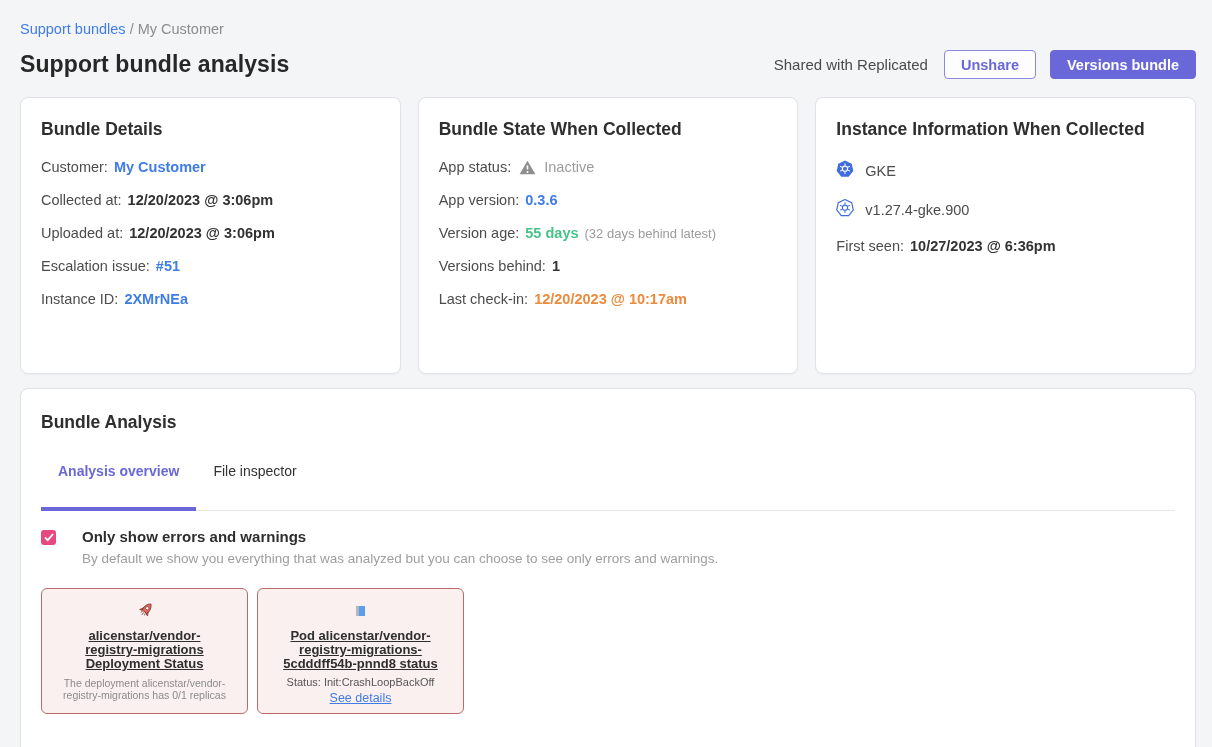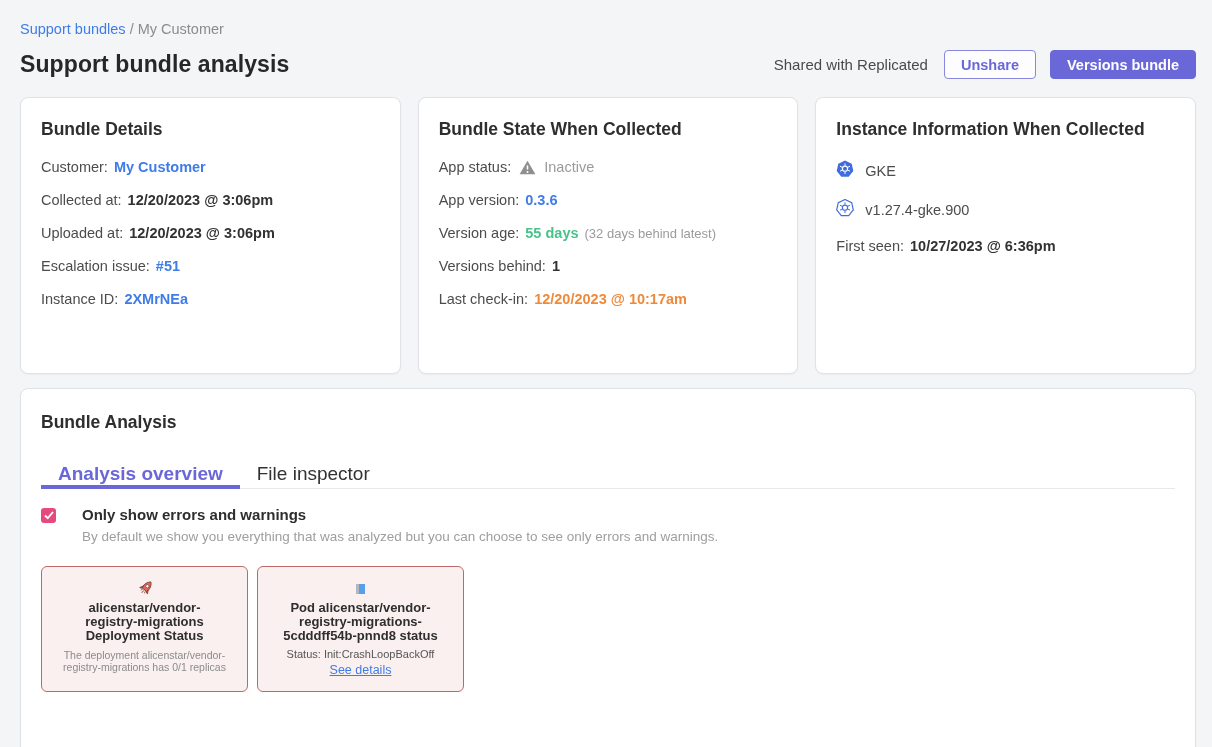--- a/index.html
+++ b/index.html
@@ -45,37 +45,37 @@
   .irow.first { margin-top:20px; }
   .kots-logo { font-size:21px; font-weight:800; color:#1e1e1e; letter-spacing:-0.5px; }
   .kots-logo .kots-o { color: var(--k8s-blue, #3f6de0); }
   .kots-version { color:#9b9b9b; font-weight:400; font-size:14.5px; margin-left:2px; }
 
   
   .analysis-card { margin-top:14px; background:#fff; border:1px solid #e1e2e7; border-radius:8px;
                    padding:20px; height:480px; box-shadow:0 1px 2px rgba(0,0,0,0.04); }
   .analysis-card h2 { margin:3px 0 0; font-size:17.5px; font-weight:600; color:#2e2e2e; }
   .tabs { display:flex; margin-top:30px; border-bottom:1px solid #e8e8ea; }
-  .tab { font-size:19px; padding:0 17px 0; cursor:pointer; color:#323232; }
+  .tab { font-size:14px; padding:0 17px 28px; cursor:pointer; color:#323232; }
   .tab.active { color: var(--accent, #6a67d8); font-weight:700;
                 border-bottom:4px solid var(--accent, #6a67d8); margin-bottom:-1px; }
   .filter-row { display:flex; margin-top:17px; gap:26px; }
   .checkbox { width:15px; height:15px; min-width:15px; border-radius:3px; margin-top:2px;
               background: var(--pink, #e5497f); display:inline-flex; align-items:center;
               justify-content:center; cursor:pointer; }
   .filter-label { font-size:15px; font-weight:600; color:#2e2e2e; }
   .filter-desc { font-size:13.5px; color:#9e9e9e; margin-top:6px; }
 
   .error-cards { display:flex; gap:9px; margin-top:22px; }
   .error-card { width:207px; height:126px; background: var(--error-bg, #faf0ef);
                 border:1px solid var(--error-border, #bb6a6a); border-radius:6px;
                 padding:10px 14px; text-align:center; cursor:pointer; }
   .error-card .icon-slot { height:24px; display:flex; align-items:center; justify-content:center; }
   .error-title { font-size:13px; font-weight:700; color:#2e2e2e; line-height:1.08;
-                 white-space:pre-line; }
+                 margin-top:6px; white-space:pre-line;text-decoration:underline; }
   .error-message { font-size:10.5px; color:#8b8b8b; line-height:1.18; margin-top:6px; white-space:pre-line; }
   .error-status { font-size:11px; color:#565656; margin-top:5px; }
   .see-details { font-size:12.5px; color: var(--link, #4184ee); text-decoration:underline;
                  margin-top:3px; display:inline-block; cursor:pointer; }
   .broken-img { width:9px; height:10px; display:inline-block;
                 background:linear-gradient(to right, #b2b8bf 33%, #5a9de8 33%); }
 </style>
 </head>
 <body>
 

